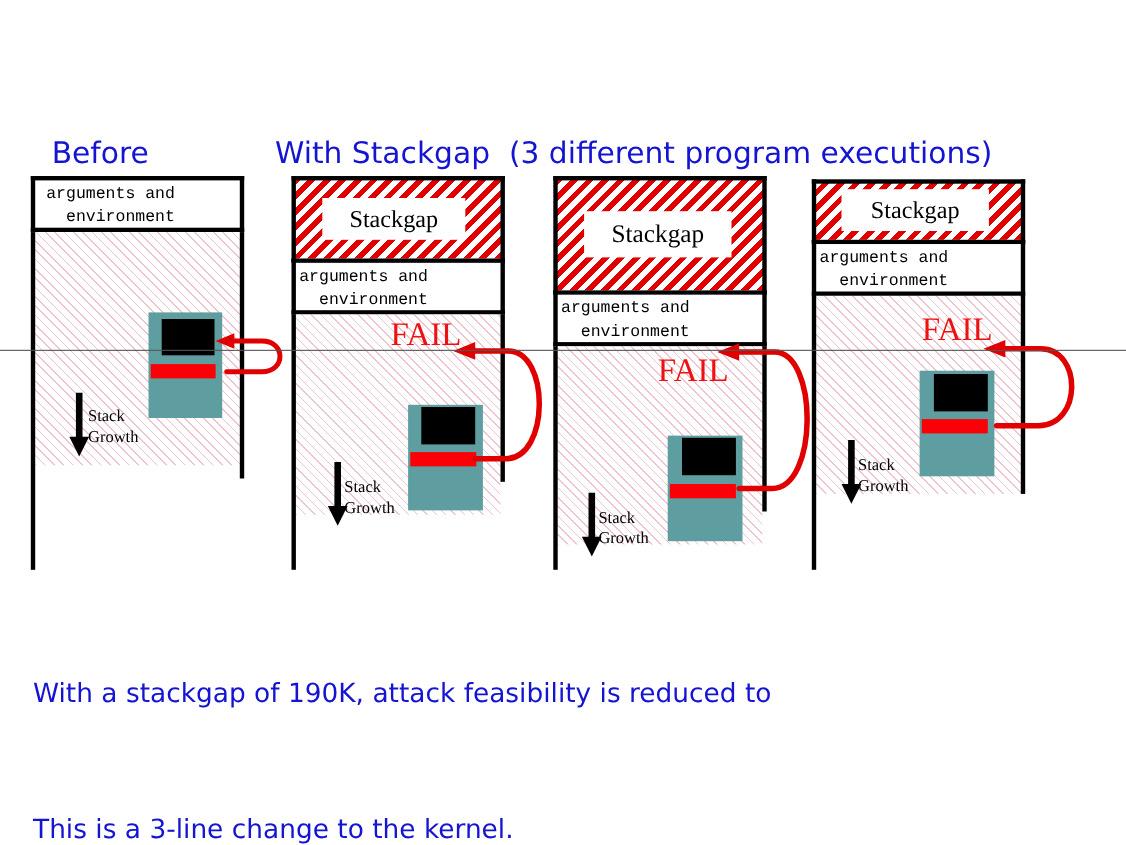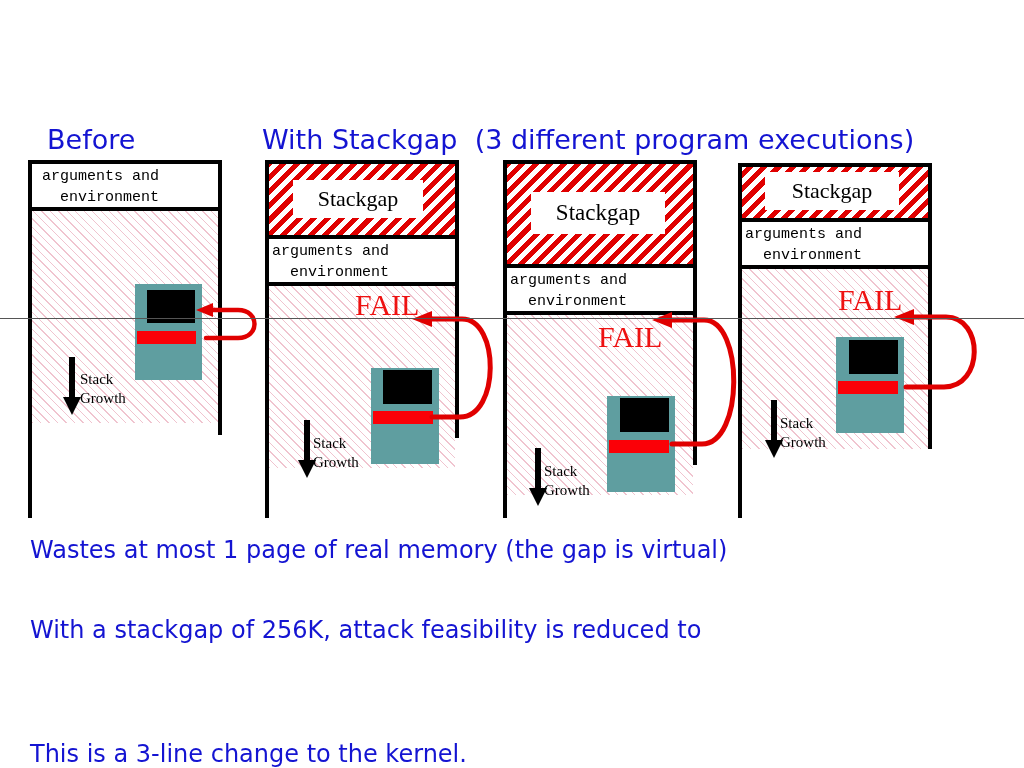--- a/index.html
+++ b/index.html
@@ -25,21 +25,21 @@
     white-space:pre;
   }
   .hdr{
     position:absolute;
     font-family:"DejaVu Sans", sans-serif;
     font-size:27px;
     color:#1414d2;
     white-space:pre;
   }
   .hdr-before{left:47px;top:124px;}
-  .hdr-with{left:262px;top:124px;}
+  .hdr-with{left:250px;top:124px;}
 
   .bullet{
     position:absolute;
     font-family:"DejaVu Sans", sans-serif;
     font-size:24px;
     color:#1414d2;
     white-space:pre;
     line-height:32px;
   }
   .b1{left:30px;top:534px;}
@@ -273,17 +273,16 @@
     <div class="growth-lbl" style="left:780px;top:414px;"><span>Stack</span><br><span>Growth</span></div>
 
     <svg class="arrowsvg" style="left:888px;top:305px;" width="110" height="100" viewBox="0 0 110 100">
       <path d="M 18 82 L 56 82 C 96 82 96 12 58 12 L 26 12" stroke="#e00000" stroke-width="5" fill="none" stroke-linecap="round"></path>
       <polygon points="6,12 26,4 26,20" fill="#e00000"></polygon>
     </svg>
   </div>
 
   <div class="reference-line"></div>
 
-  <div class="bullet b1">Wastes at most 1 page of real memory (the gap is virtual)</div>
-  <div class="bullet b2">With a stackgap of 256K, attack feasibility is reduced to</div>
+  <div class="bullet b2">With a stackgap of 190K, attack feasibility is reduced to</div>
   <div class="bullet b3">This is a 3-line change to the kernel.</div>
 
 </div>
 
 </body></html>

